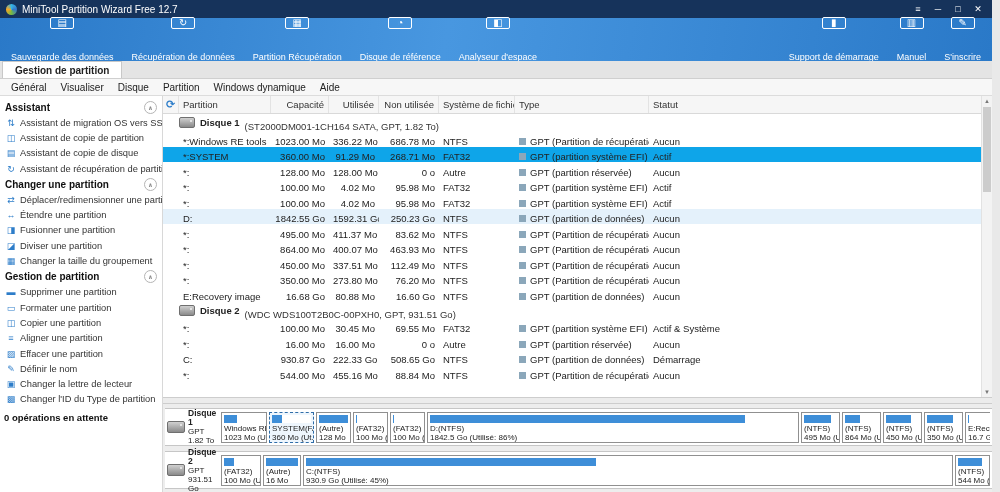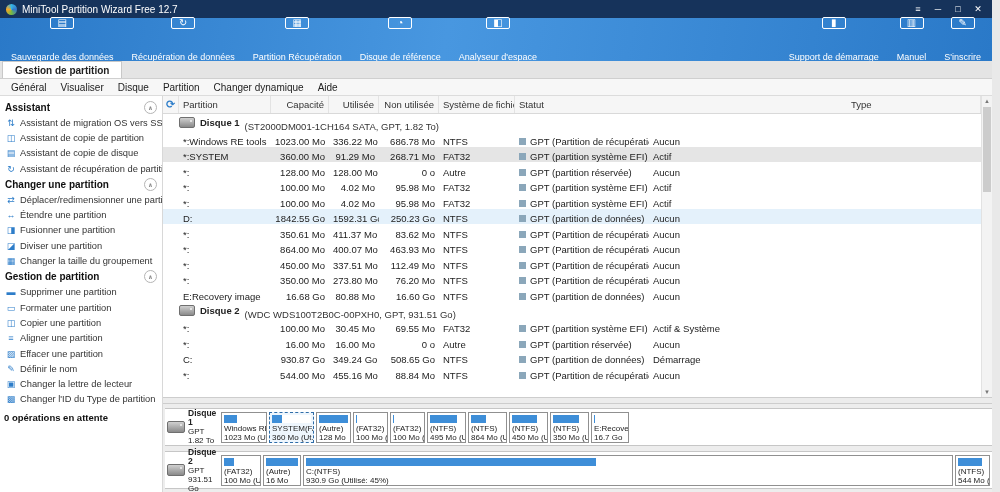--- a/index.html
+++ b/index.html
@@ -39,21 +39,21 @@
   .c0{width:16px;justify-content:center;padding:0;}
   .cpart{width:92px;}
   .ccap{width:58px;justify-content:flex-end;}
   .cused{width:50px;justify-content:flex-end;}
   .cfree{width:60px;justify-content:flex-end;}
   .cfs{width:76px;}
   .ctype{width:134px;}
   .cstat{flex:1;border-right:none;}
   .refresh{color:#2d7dc9;font-size:11px;font-weight:bold;}
   .trow{display:flex;height:15.5px;align-items:flex-end;}
-  .trow.sel{background:#e5e5e5;}
+  .trow.sel{background:#0ea5e9;}
   .trow.lite{background:#e4f1fb;}
   .tcell{box-sizing:border-box;padding:0 4px;white-space:nowrap;overflow:hidden;flex-shrink:0;}
   .trow .cpart{width:108px;padding-left:20px;}
   .num{text-align:right;}
   .tfx{display:flex;align-items:center;}
   .sq{width:7px;height:7px;background:#8ba7ba;display:inline-block;margin-right:4px;flex-shrink:0;}
   .grow{display:flex;height:17px;align-items:center;gap:5px;padding-left:16px;font-size:9.5px;}
   .gname{font-weight:bold;}
   .ginfo{color:#333;margin-top:8px;}
   
@@ -134,21 +134,21 @@
 
   <div class="tabrow">
     <div class="tab">Gestion de partition</div>
   </div>
 
   <div class="menubar" id="menubar">
       <span class="mitem">Général</span>
       <span class="mitem">Visualiser</span>
       <span class="mitem">Disque</span>
       <span class="mitem">Partition</span>
-      <span class="mitem">Changer dynamique</span>
+      <span class="mitem">Windows dynamique</span>
       <span class="mitem">Aide</span>
     </div>
 
   <div class="content">
     <div class="sidebar" id="sidebar">
         <div class="shead">
           <span>Assistant</span>
           <span class="collapse">∧</span>
         </div>
         <div class="sitem">
@@ -234,22 +234,22 @@
         <div class="tbl">
           <div class="thead" id="thead">
               <div class="hcell c0">
                 <span class="refresh">⟳</span>
               </div>
               <div class="hcell cpart">Partition</div>
               <div class="hcell ccap">Capacité</div>
               <div class="hcell cused">Utilisée</div>
               <div class="hcell cfree">Non utilisée</div>
               <div class="hcell cfs">Système de fichiers</div>
+              <div class="hcell ctype">Type</div>
               <div class="hcell cstat">Statut</div>
-              <div class="hcell ctype">Type</div>
             </div>
           <div class="tbody" id="tbody">
               <div class="grow">
                 <span class="hdd sm"></span>
                 <span class="gname">Disque 1</span>
                 <span class="ginfo">(ST2000DM001-1CH164 SATA, GPT, 1.82 To)</span>
               </div>
               <div class="trow">
                 <span class="tcell cpart">*:Windows RE tools</span>
                 <span class="tcell ccap num">1023.00 Mo</span>
@@ -317,21 +317,21 @@
                 <span class="tcell cfree num">250.23 Go</span>
                 <span class="tcell cfs">NTFS</span>
                 <span class="tcell ctype tfx">
                   <span class="sq"></span>
                   <span>GPT (partition de données)</span>
                 </span>
                 <span class="tcell cstat">Aucun</span>
               </div>
               <div class="trow">
                 <span class="tcell cpart">*:</span>
-                <span class="tcell ccap num">350.61 Mo</span>
+                <span class="tcell ccap num">495.00 Mo</span>
                 <span class="tcell cused num">411.37 Mo</span>
                 <span class="tcell cfree num">83.62 Mo</span>
                 <span class="tcell cfs">NTFS</span>
                 <span class="tcell ctype tfx">
                   <span class="sq"></span>
                   <span>GPT (Partition de récupération)</span>
                 </span>
                 <span class="tcell cstat">Aucun</span>
               </div>
               <div class="trow">
@@ -407,21 +407,21 @@
                 <span class="tcell cfs">Autre</span>
                 <span class="tcell ctype tfx">
                   <span class="sq"></span>
                   <span>GPT (partition réservée)</span>
                 </span>
                 <span class="tcell cstat">Aucun</span>
               </div>
               <div class="trow">
                 <span class="tcell cpart">C:</span>
                 <span class="tcell ccap num">930.87 Go</span>
-                <span class="tcell cused num">349.24 Go</span>
+                <span class="tcell cused num">222.33 Go</span>
                 <span class="tcell cfree num">508.65 Go</span>
                 <span class="tcell cfs">NTFS</span>
                 <span class="tcell ctype tfx">
                   <span class="sq"></span>
                   <span>GPT (partition de données)</span>
                 </span>
                 <span class="tcell cstat">Démarrage</span>
               </div>
               <div class="trow">
                 <span class="tcell cpart">*:</span>
@@ -483,20 +483,27 @@
                 <div class="bl">(FAT32)</div>
                 <div class="bl">100 Mo (Ut)</div>
               </div>
               <div class="blk" style="width: 35px;">
                 <div class="bar">
                   <i style="width: 4%;"></i>
                 </div>
                 <div class="bl">(FAT32)</div>
                 <div class="bl">100 Mo (Ut)</div>
               </div>
+              <div class="blk" style="width: 372px;">
+                <div class="bar">
+                  <i style="width: 86%;"></i>
+                </div>
+                <div class="bl">D:(NTFS)</div>
+                <div class="bl">1842.5 Go (Utilisé: 86%)</div>
+              </div>
               <div class="blk" style="width: 39px;">
                 <div class="bar">
                   <i style="width: 83%;"></i>
                 </div>
                 <div class="bl">(NTFS)</div>
                 <div class="bl">495 Mo (Uti</div>
               </div>
               <div class="blk" style="width: 39px;">
                 <div class="bar">
                   <i style="width: 46%;"></i>

